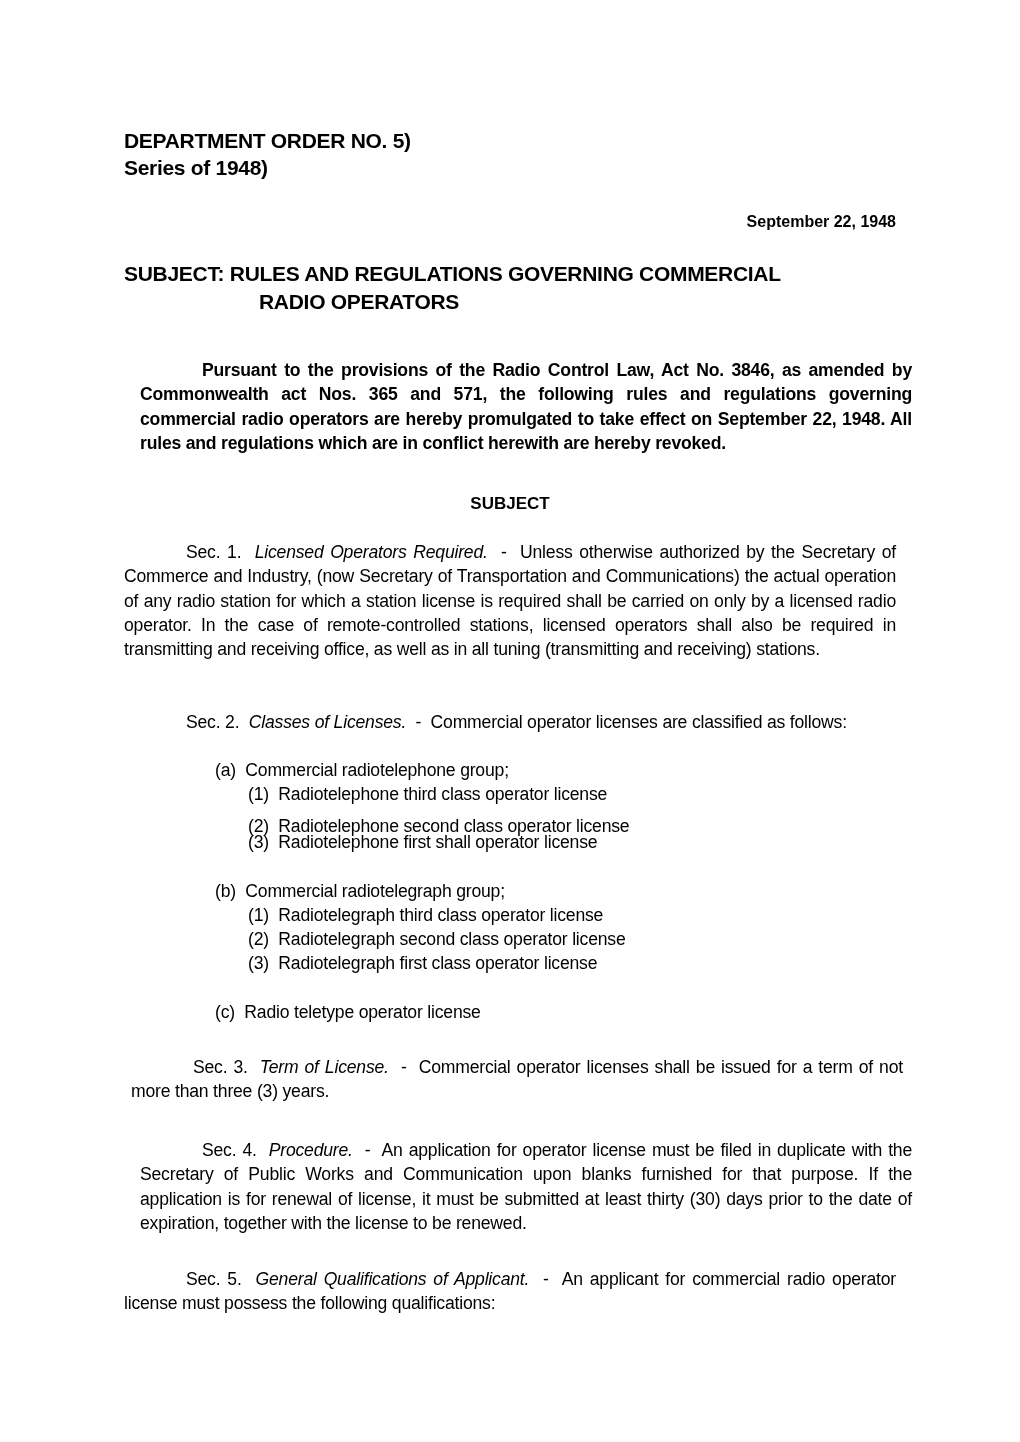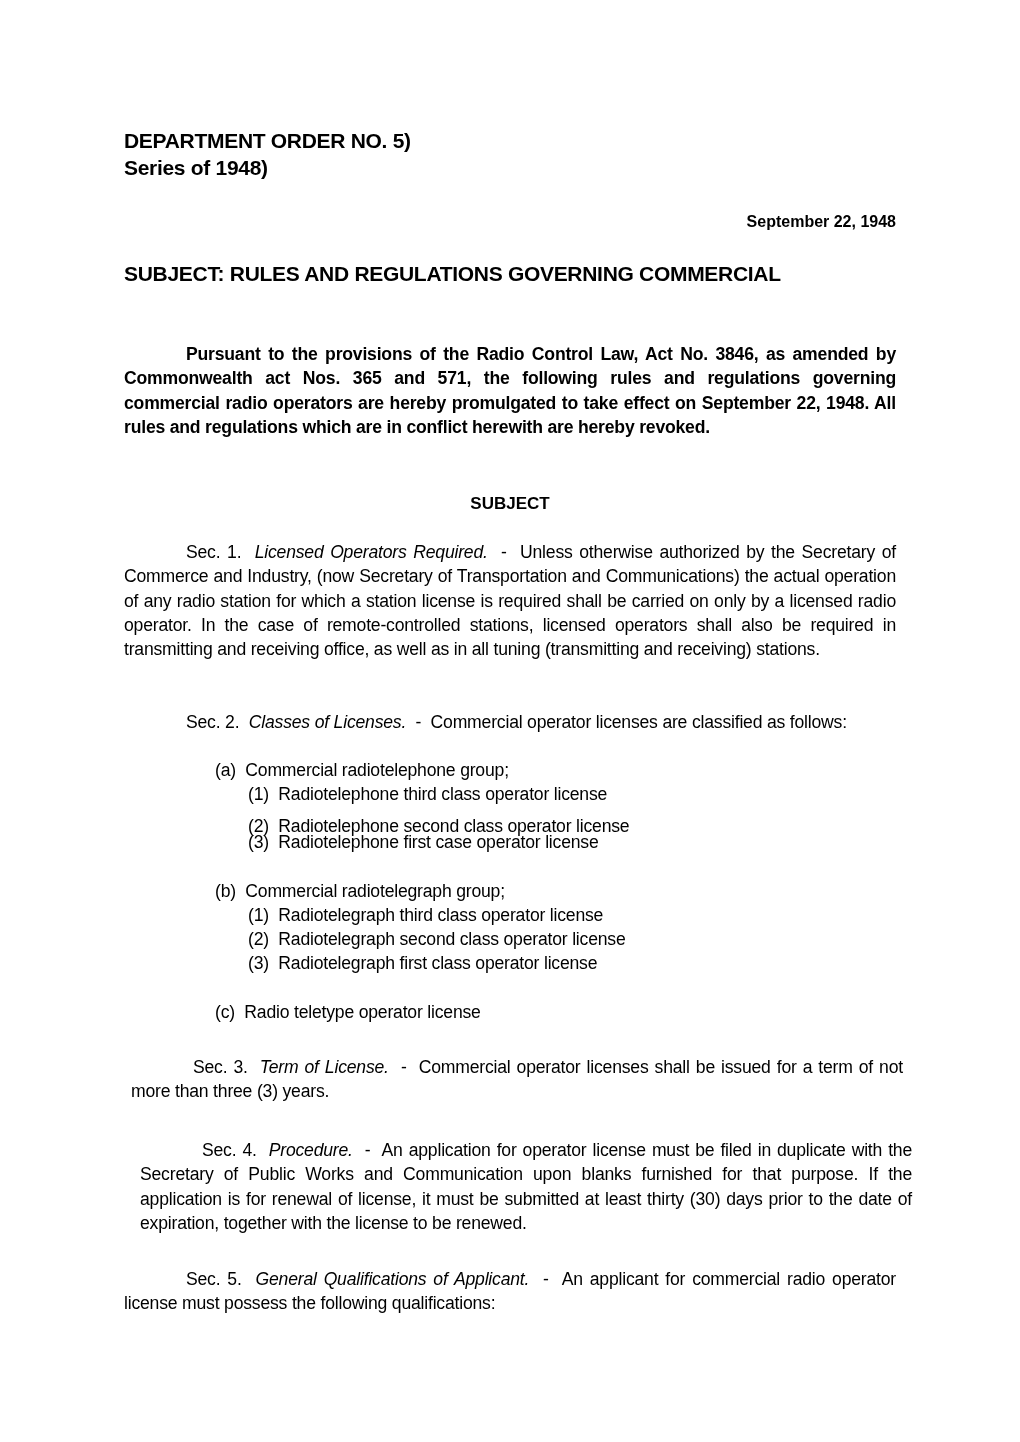--- a/index.html
+++ b/index.html
@@ -98,23 +98,24 @@
 
 <div class="page">
 
   <div class="title t1">DEPARTMENT ORDER NO. 5)</div>
   <div class="title t2">Series of 1948)</div>
 
   <div class="date">September 22, 1948</div>
 
   <div class="subject">
     <span class="s1">SUBJECT: RULES AND REGULATIONS GOVERNING COMMERCIAL</span>
+    <span class="s2">RADIO OPERATORS</span>
   </div>
 
-  <p class="para bold p-intro" style="margin:0;">Pursuant to the provisions of the Radio Control Law, Act No. 3846, as amended by Commonwealth act Nos. 365 and 571, the following rules and regulations governing commercial radio operators are hereby promulgated to take effect on September 22, 1948.  All rules and regulations which are in conflict herewith are hereby revoked.</p>
+  <p class="para bold p-intro" style="margin:16px;">Pursuant to the provisions of the Radio Control Law, Act No. 3846, as amended by Commonwealth act Nos. 365 and 571, the following rules and regulations governing commercial radio operators are hereby promulgated to take effect on September 22, 1948.  All rules and regulations which are in conflict herewith are hereby revoked.</p>
 
   <div class="heading">SUBJECT</div>
 
   <p class="para p-sec1" style="margin:0;">
     <span>Sec. 1.</span>&nbsp;
     <span class="ital">Licensed Operators Required.</span>&nbsp;
     <span>-</span>&nbsp;
     <span>Unless otherwise authorized by the Secretary of Commerce and Industry, (now Secretary of Transportation and Communications) the actual operation of any radio station for which a station license is required shall be carried on only by a licensed radio operator.  In the case of remote-controlled stations, licensed operators shall also be required in transmitting and receiving office, as well as in all tuning (transmitting and receiving) stations.</span>
   </p>
 
@@ -133,21 +134,21 @@
     <div class="row lv2" style="top:24px;">
       <span>(1)</span>&nbsp;
       <span>Radiotelephone third class operator license</span>
     </div>
     <div class="row lv2" style="top:48px;margin-top:8px;">
       <span>(2)</span>&nbsp;
       <span>Radiotelephone second class operator license</span>
     </div>
     <div class="row lv2" style="top:72px;">
       <span>(3)</span>&nbsp;
-      <span>Radiotelephone first case operator license</span>
+      <span>Radiotelephone first shall operator license</span>
     </div>
 
     <div class="row lv1" style="top:121px;">
       <span>(b)</span>&nbsp;
       <span>Commercial radiotelegraph group;</span>
     </div>
     <div class="row lv2" style="top:145px;">
       <span>(1)</span>&nbsp;
       <span>Radiotelegraph third class operator license</span>
     </div>

